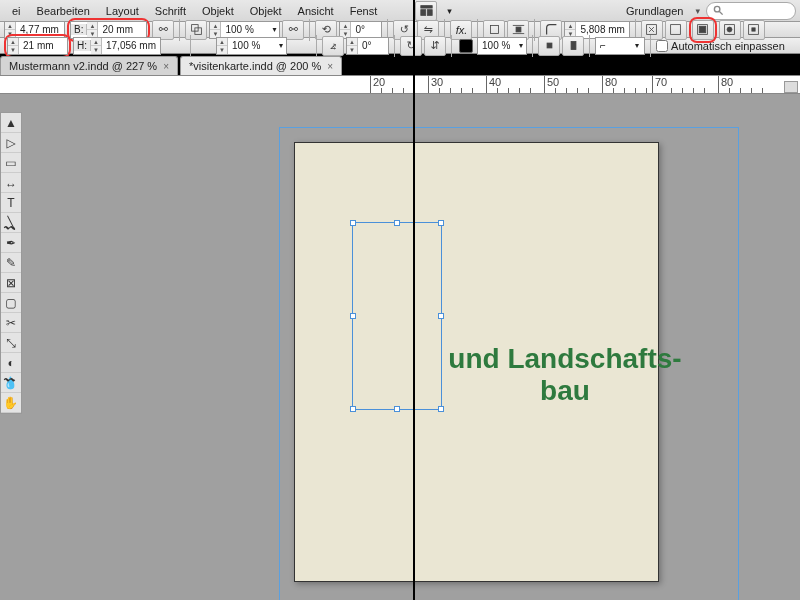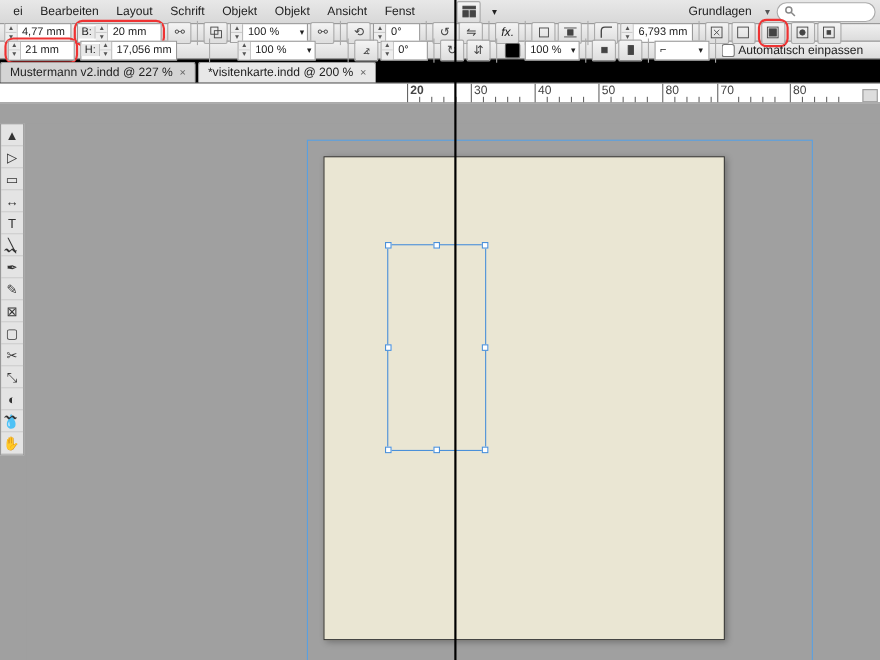--- a/index.html
+++ b/index.html
@@ -151,21 +151,21 @@
   <div class="iconbtn">
       <svg viewBox="0 0 16 16">
         <path d="M2 14 L2 6 Q2 2 6 2 L14 2" fill="none" stroke="#444" stroke-width="1.5"></path>
       </svg>
     </div>
   <div class="spin">
       <div class="arrows">
         <div>▲</div>
         <div>▼</div>
       </div>
-      <div class="val">6,793 mm</div>
+      <div class="val">5,808 mm</div>
     </div>
   <div class="vsep"></div>
   <div class="iconbtn">
       <svg viewBox="0 0 16 16">
         <rect x="2" y="2" width="12" height="12" fill="none" stroke="#444"></rect>
         <path d="M5 5l6 6M11 5l-6 6" stroke="#444"></path>
       </svg>
     </div>
   <div class="iconbtn">
       <svg viewBox="0 0 16 16">
@@ -271,21 +271,21 @@
       <span class="x">×</span>
     </div>
   <div class="tab active">
       <span>*visitenkarte.indd @ 200 %</span>
       <span class="x">×</span>
     </div>
 </div>
 
 <div class="ruler">
   <div class="pagepanel"></div>
-<div class="tick" style="left: 370px; font-weight: bold;">20</div>
+<div class="tick" style="left: 370px;">20</div>
     <div class="tick minor" style="left: 381px;"></div>
     <div class="tick minor" style="left: 392px;"></div>
     <div class="tick minor" style="left: 403px;"></div>
     <div class="tick minor" style="left: 414px;"></div>
     <div class="tick" style="left: 428px;">30</div>
     <div class="tick minor" style="left: 439px;"></div>
     <div class="tick minor" style="left: 450px;"></div>
     <div class="tick minor" style="left: 461px;"></div>
     <div class="tick minor" style="left: 472px;"></div>
     <div class="tick" style="left: 486px;">40</div>
@@ -329,20 +329,21 @@
   <div class="t">✂</div>
   <div class="t">⤡</div>
   <div class="t">◐</div>
   <div class="t">💧</div>
   <div class="t">✋</div>
 </div>
 
 <div class="canvas">
   <div class="bleed"></div>
   <div class="page">
+    <div class="maintext">und Landschafts-<br>bau</div>
   </div>
   <div class="selbox">
     <div class="h tl"></div>
       <div class="h tm"></div>
       <div class="h tr"></div>
     <div class="h ml"></div>
       <div class="h mr"></div>
     <div class="h bl"></div>
       <div class="h bm"></div>
       <div class="h br"></div>

